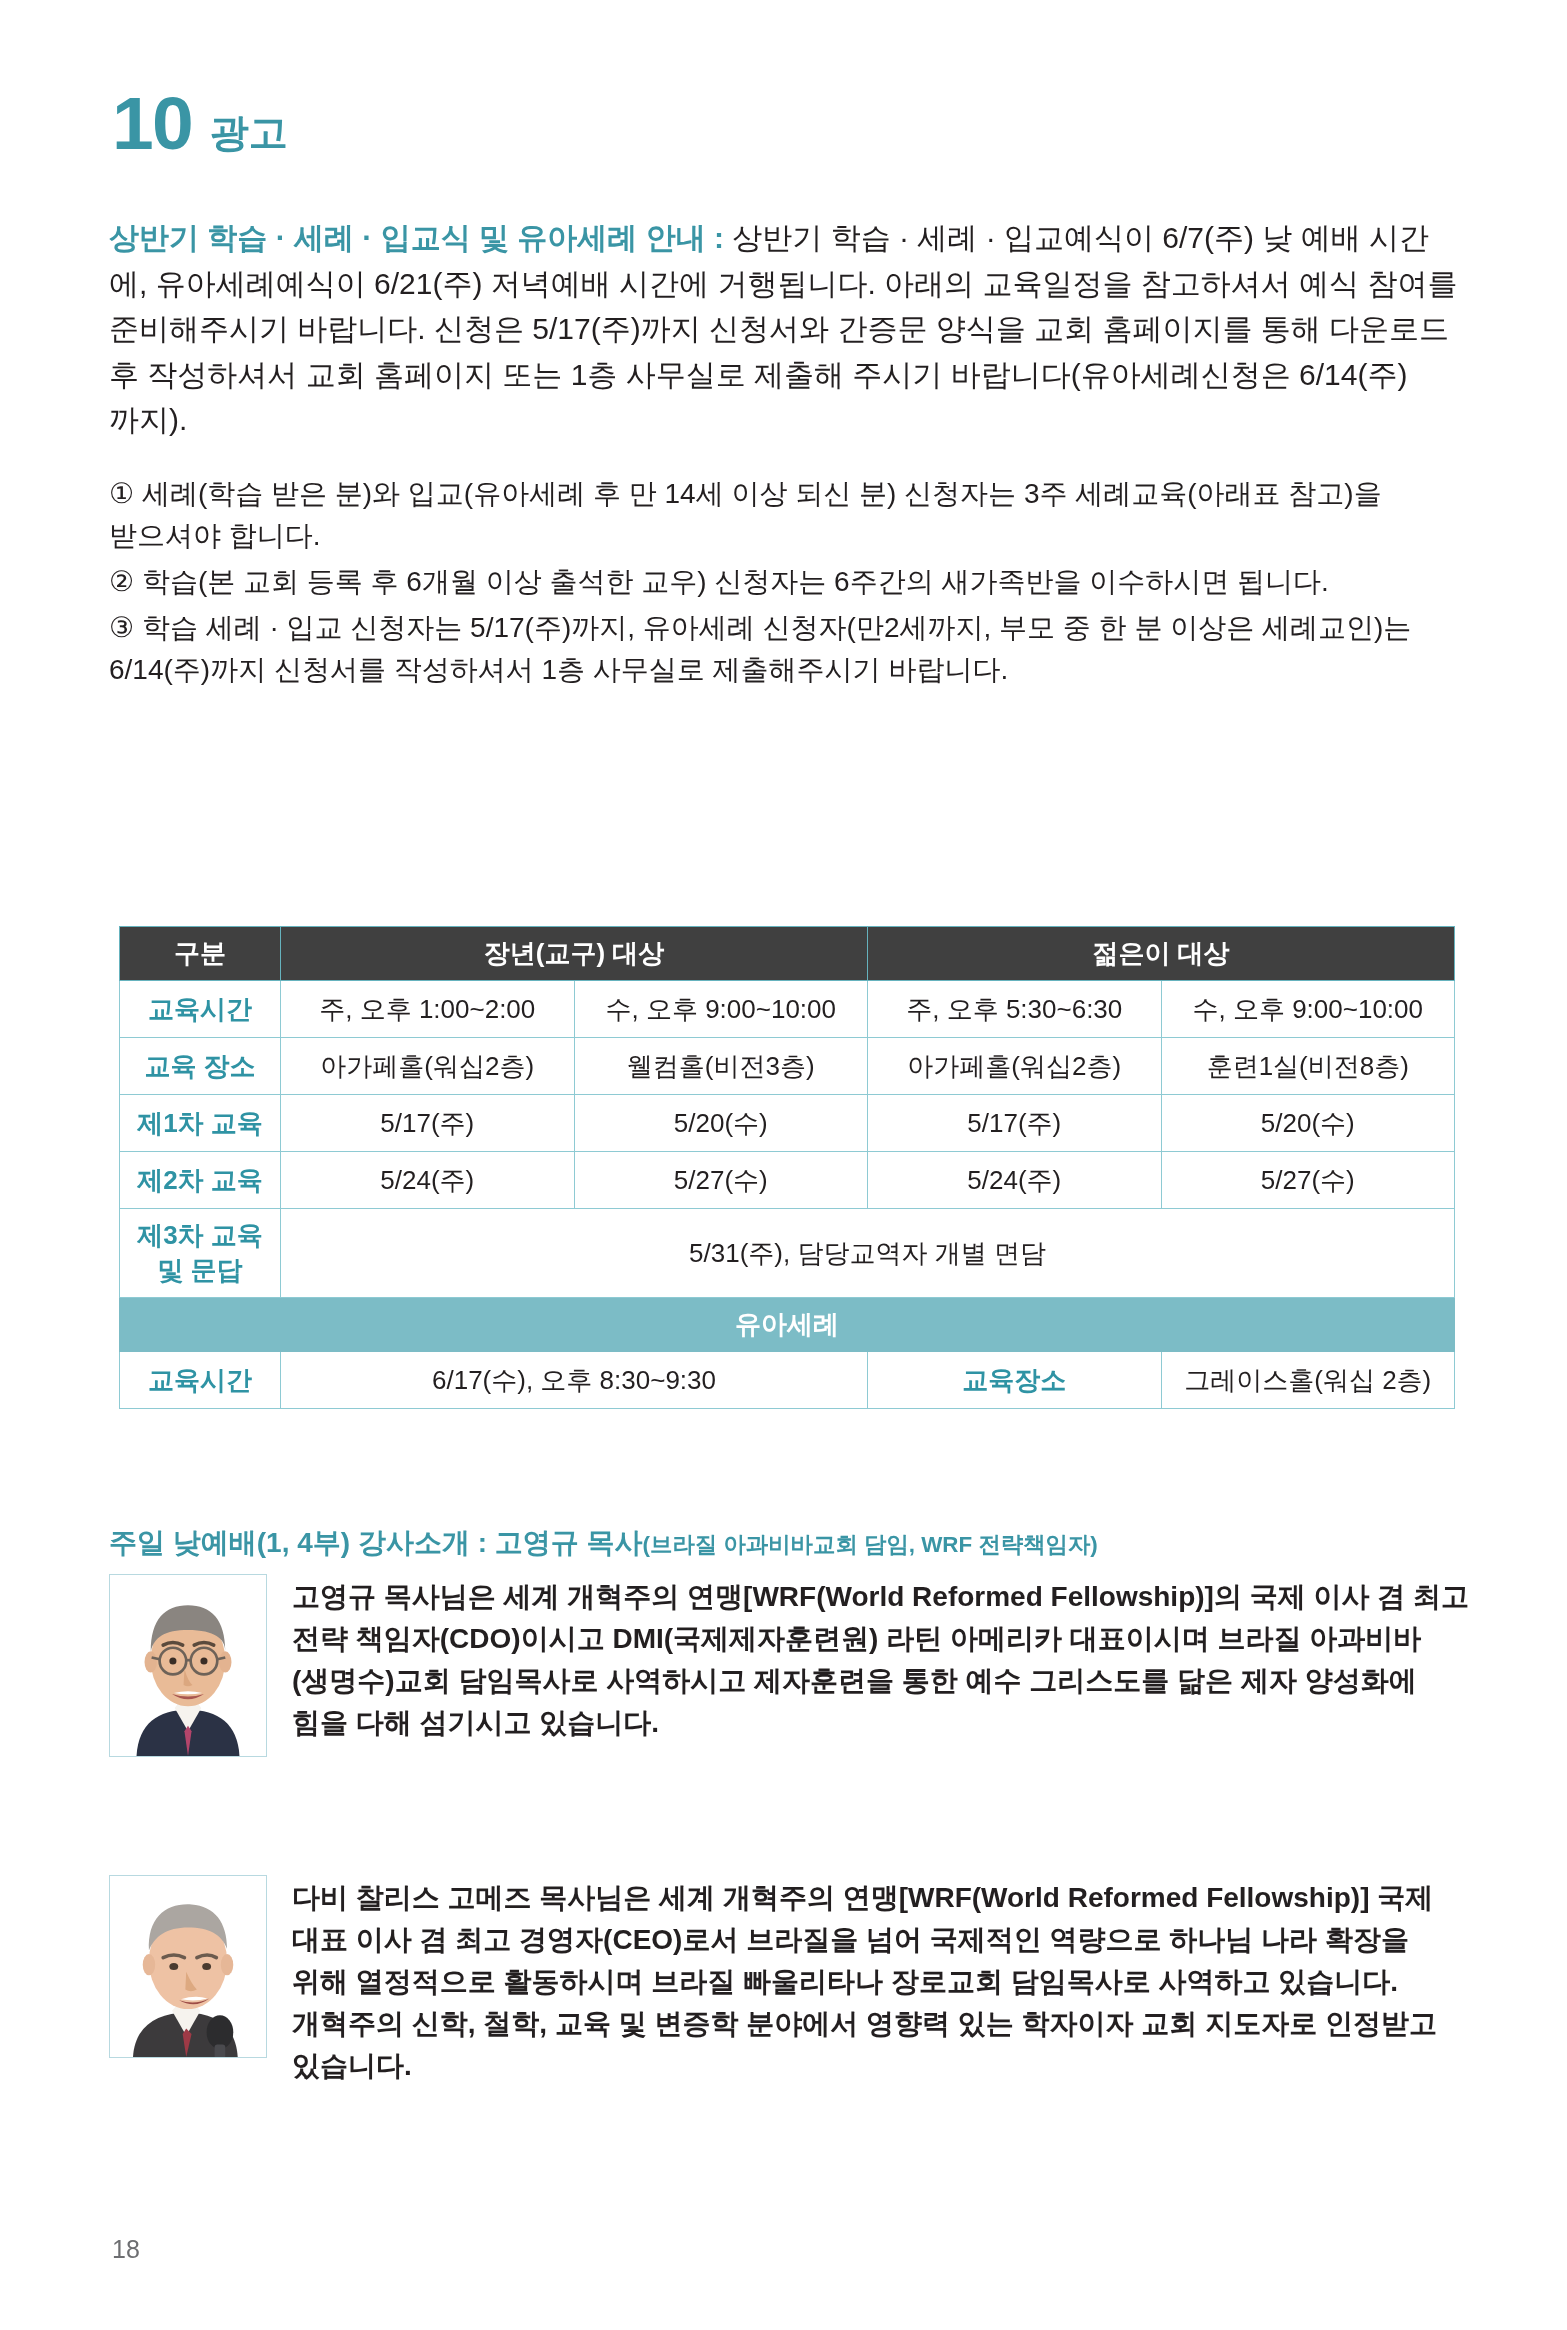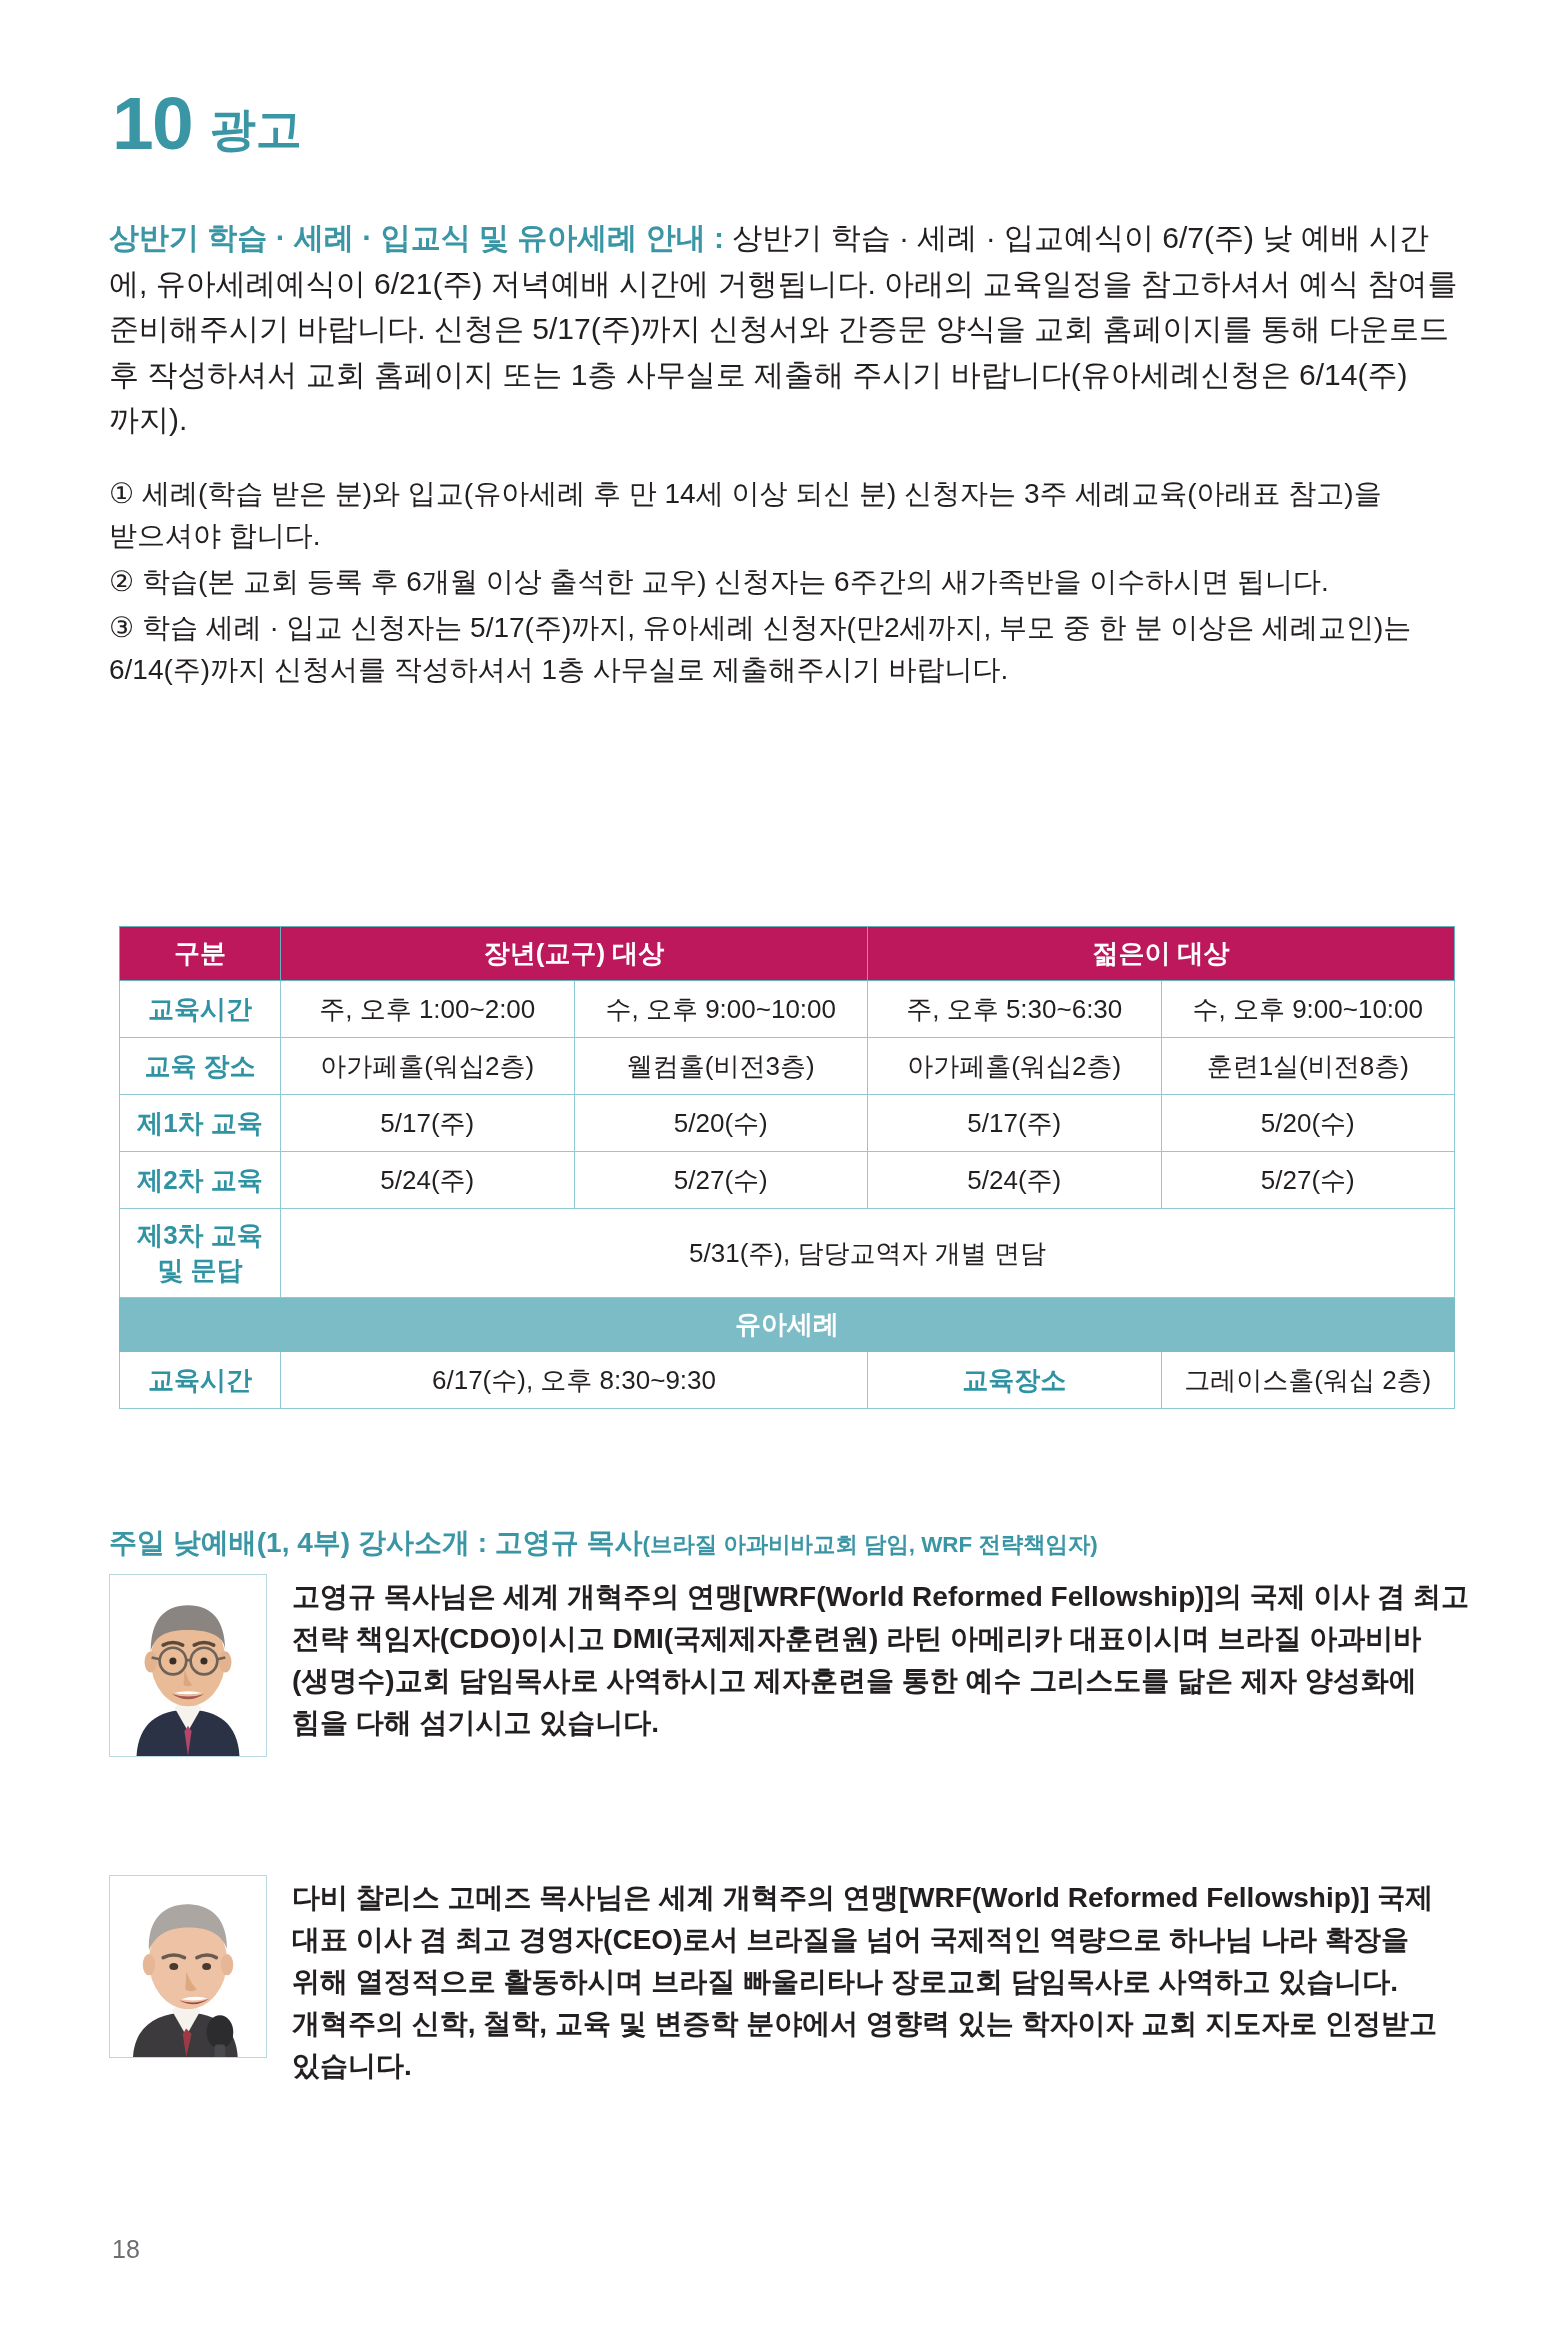--- a/index.html
+++ b/index.html
@@ -32,21 +32,21 @@
     gap: 18px;
   }
   .header-num {
     font-size: 75px;
     font-weight: bold;
     color: #3a95a5;
     line-height: 0.95;
     letter-spacing: -1.8px;
   }
   .header-title {
-    font-size: 46px;
+    font-size: 39px;
     font-weight: bold;
     color: #3a95a5;
     line-height: 1;
     padding-bottom: 7.2px;
   }
 
   
   .content {
     position: absolute;
     left: 109px;
@@ -95,21 +95,21 @@
   table.sched td, table.sched th {
     border: 0.9px solid #8ecad3;
     text-align: center;
     vertical-align: middle;
     padding: 9px 3.6px;
     height: 57px;
     color: #231f20;
     font-weight: normal;
   }
   table.sched thead th {
-    background: #be185d;
+    background: #404040;
     color: #ffffff;
     font-weight: bold;
     border: 0.9px solid #66b3be;
     font-size: 26px;
     height: 50px;
   }
   table.sched td.rowhead {
     color: #2f93a4;
     font-weight: bold;
   }

